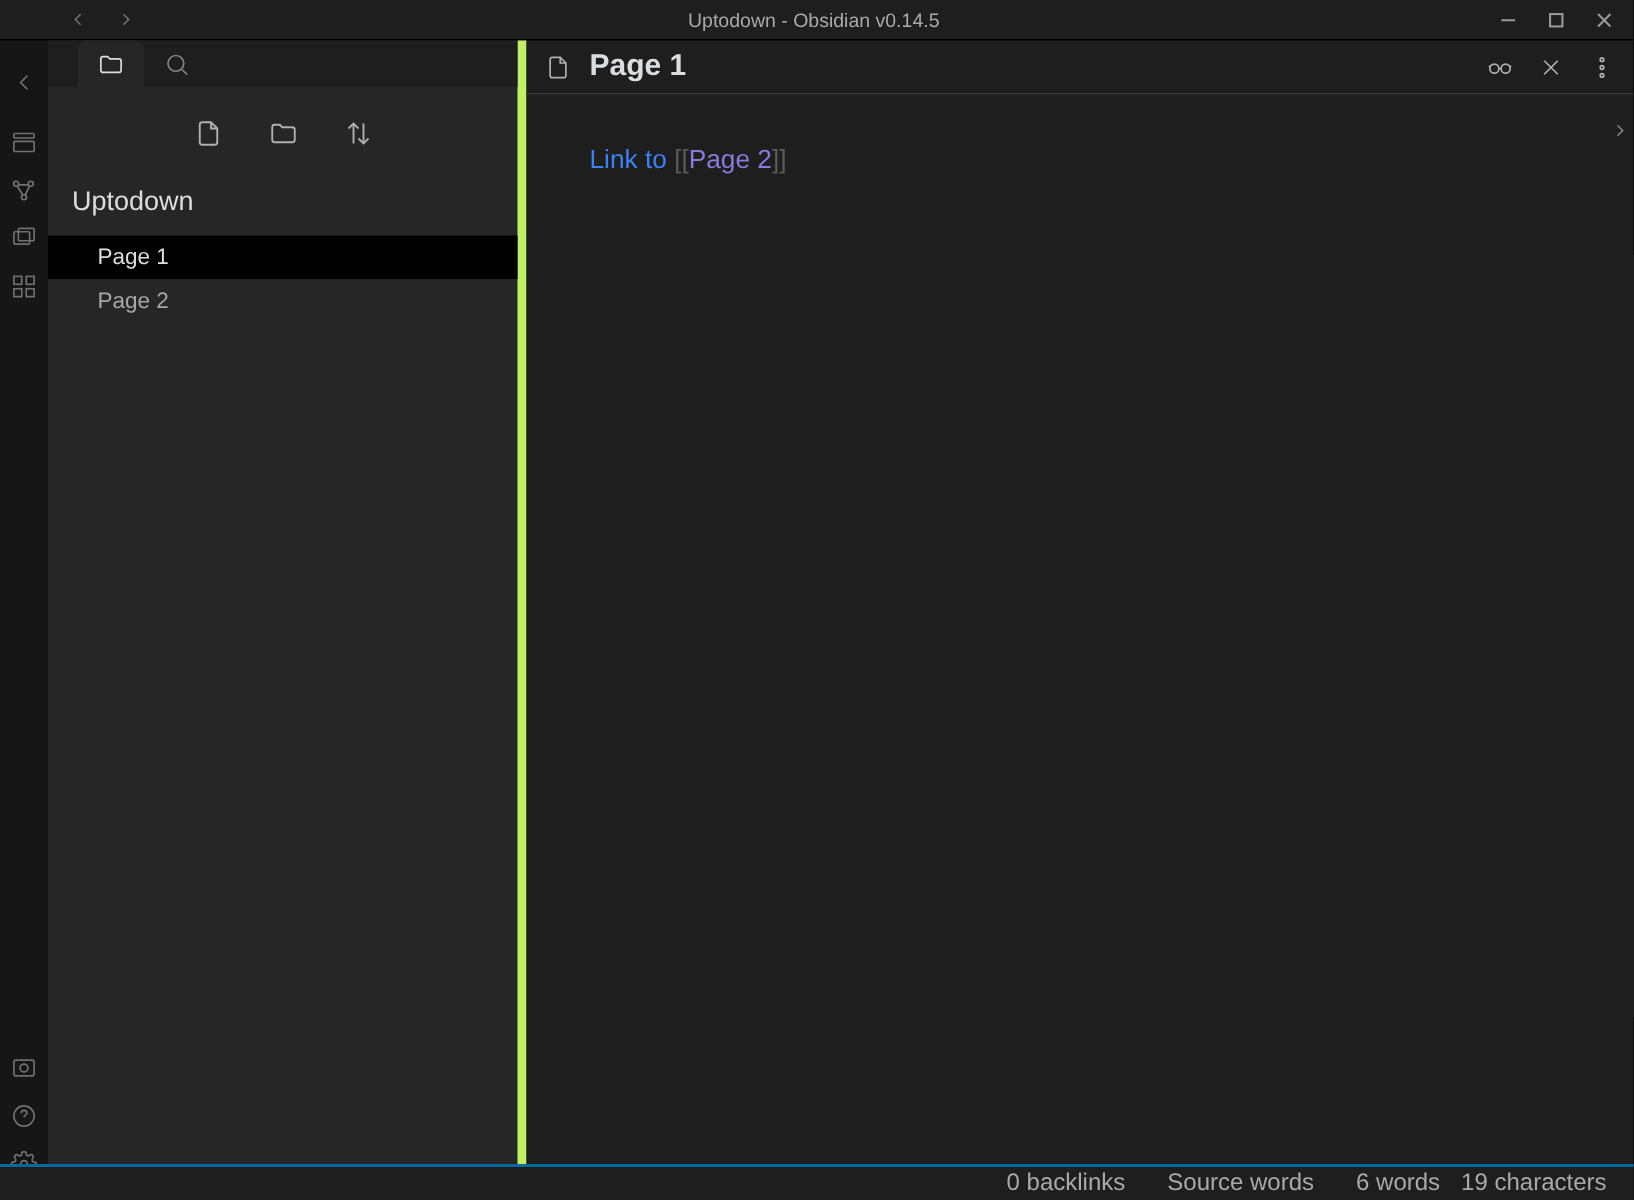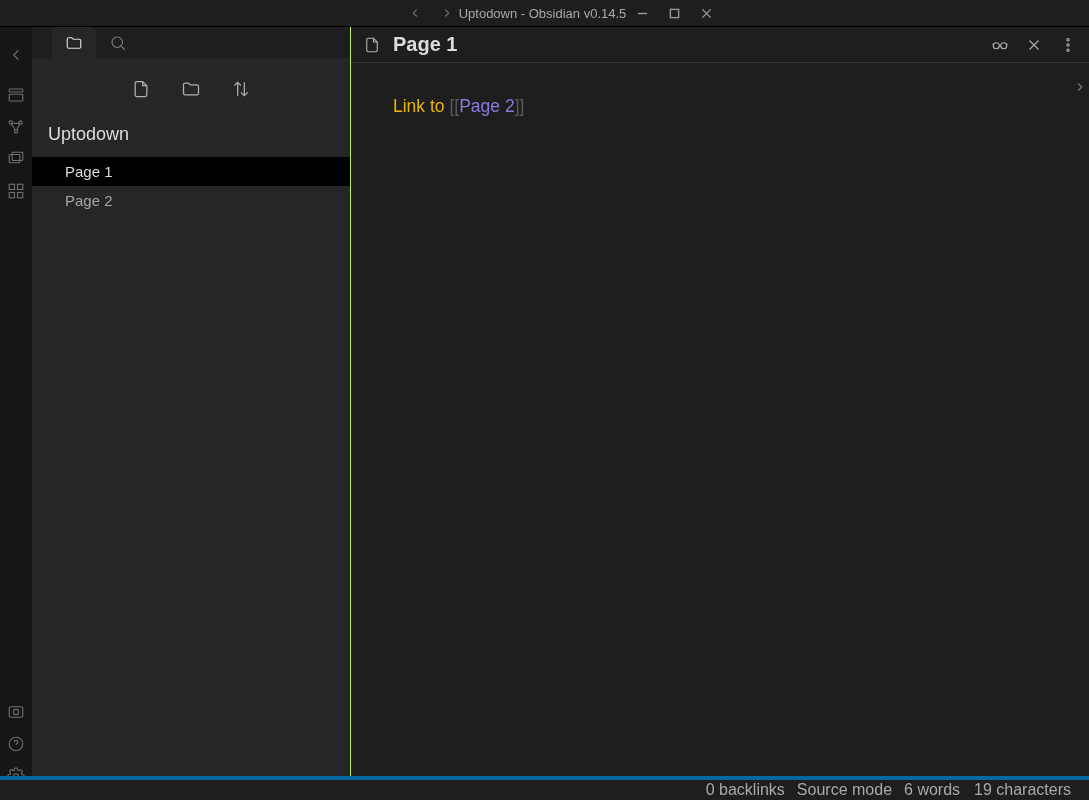--- a/index.html
+++ b/index.html
@@ -1,40 +1,40 @@
 <!DOCTYPE html>
 <html><head>
   <meta charset="utf-8">
   <style>
     * { margin: 0; padding: 0; box-sizing: border-box; user-select: none; }
     html, body { width: 1089px; height: 800px; background: #000; font-family: -apple-system, BlinkMacSystemFont, "Segoe UI", sans-serif; overflow: hidden; color: #dcddde; }
     
     
-    .titlebar { height: 27px; background: #1e1e1e; display: flex; align-items: center; justify-content: center; border-bottom: 1px solid #000; }
+    .titlebar { height: 27px; background: #1e1e1e; display: flex; align-items: center; justify-content: space-between; border-bottom: 1px solid #000; }
     .titlebar-left { display: flex; gap: 8px; padding-left: 40px; }
     .titlebar-nav { display: flex; align-items: center; justify-content: center; width: 24px; height: 24px; cursor: pointer; }
     .titlebar-nav svg { width: 14px; height: 14px; stroke: #6d6d6d; stroke-width: 2; fill: none; }
     .titlebar-title { color: #a9a9a9; font-size: 13px; font-weight: 500; }
     .titlebar-right { display: flex; gap: 0; padding-right: 4px; }
     .titlebar-btn { width: 32px; height: 24px; display: flex; align-items: center; justify-content: center; cursor: pointer; }
     .titlebar-btn svg { width: 11px; height: 11px; stroke: #9a9a9a; stroke-width: 1.5; fill: none; }
     
     
     .app { display: flex; height: 773px; width: 1089px; }
     
     
     .ribbon { width: 32px; background: #161616; display: flex; flex-direction: column; align-items: center; padding-top: 4px; padding-bottom: 8px; }
     .ribbon-top { display: flex; flex-direction: column; align-items: center; gap: 0; flex: 1; }
     .ribbon-bottom { display: flex; flex-direction: column; align-items: center; gap: 0; }
     .ribbon-item { width: 28px; height: 32px; display: flex; align-items: center; justify-content: center; cursor: pointer; }
     .ribbon-item svg { width: 18px; height: 18px; stroke: #707070; stroke-width: 1.5; fill: none; }
     .ribbon .collapse { height: 48px; margin-top: 0px; }
     
     
-    .sidebar { width: 319px; background: #262626; display: flex; flex-direction: column; border-right: 1px solid #bef264; }
+    .sidebar { width: 319px; background: #262626; display: flex; flex-direction: column; border-right: 6px solid #bef264; }
     .sidebar-tabs { height: 31px; display: flex; align-items: center; padding-left: 20px; background: #1e1e1e; }
     .sidebar-tab { width: 44px; height: 31px; background: #262626; display: flex; align-items: center; justify-content: center; cursor: pointer; border-top-left-radius: 6px; border-top-right-radius: 6px; }
     .sidebar-tab.inactive { background: transparent; }
     .sidebar-tab svg { width: 18px; height: 18px; stroke: #dcddde; stroke-width: 1.5; fill: none; }
     .sidebar-tab.inactive svg { stroke: #808080; }
     .sidebar-actions { height: 46px; display: flex; align-items: center; justify-content: center; gap: 28px; margin-top: 8px; }
     .sidebar-actions .act { width: 22px; height: 22px; display: flex; align-items: center; justify-content: center; cursor: pointer; }
     .sidebar-actions .act svg { width: 20px; height: 20px; stroke: #b0b0b0; stroke-width: 1.5; fill: none; }
     .vault-title { font-size: 18px; color: #dcddde; padding: 12px 16px 10px 16px; font-weight: 400; }
     .file-tree { padding-top: 2px; }
@@ -44,30 +44,30 @@
     
     .editor-wrapper { flex: 1; background: #1e1e1e; display: flex; flex-direction: column; position: relative; }
     .editor-header { height: 36px; display: flex; align-items: center; padding: 0 8px 0 10px; border-bottom: 1px solid #363636; }
     .editor-header .file-icon { width: 22px; height: 22px; display: flex; align-items: center; justify-content: center; margin-right: 10px; }
     .editor-header .file-icon svg { width: 18px; height: 18px; stroke: #b0b0b0; stroke-width: 1.5; fill: none; }
     .editor-title { font-size: 20px; font-weight: 700; color: #dcddde; flex: 1; }
     .editor-header-right { display: flex; gap: 8px; align-items: center; }
     .editor-header-btn { width: 26px; height: 26px; display: flex; align-items: center; justify-content: center; cursor: pointer; }
     .editor-header-btn svg { width: 18px; height: 18px; stroke: #b0b0b0; stroke-width: 1.5; fill: none; }
     .editor-body { padding: 30px 42px; font-size: 17.5px; line-height: 1.5; }
-    .editor-body .text { color: #eab308; }
+    .editor-body .text { color: #3b82f6; }
     .editor-body .bracket { color: #5a5a5a; }
     .editor-body .link { color: #8b79db; }
     
     
     .right-collapse { position: absolute; right: -1px; top: 40px; width: 20px; height: 40px; display: flex; align-items: center; justify-content: center; cursor: pointer; }
     .right-collapse svg { width: 14px; height: 14px; stroke: #808080; stroke-width: 2; fill: none; }
     
     
-    .statusbar { position: absolute; bottom: 0; left: 0; right: 0; height: 24px; background: #1e1e1e; display: flex; align-items: center; justify-content: flex-end; padding: 0 18px; gap: 12px; font-size: 16px; color: #a9a9a9; border-top: 4px solid #0369a1; }
+    .statusbar { position: absolute; bottom: 0; left: 0; right: 0; height: 24px; background: #1e1e1e; display: flex; align-items: center; justify-content: flex-end; padding: 0 18px; gap: 28px; font-size: 16px; color: #a9a9a9; border-top: 2px solid #0369a1; }
     .statusbar .seg { cursor: pointer; }
     .statusbar .counts { display: flex; gap: 14px; }
   </style>
 </head>
 <body>
 
 <div class="titlebar">
   <div class="titlebar-left">
     <div class="titlebar-nav">
       <svg viewBox="0 0 24 24">
@@ -246,18 +246,18 @@
     <div class="right-collapse">
       <svg viewBox="0 0 24 24">
           <polyline points="9 18 15 12 9 6"></polyline>
         </svg>
     </div>
   </div>
 </div>
 
 <div class="statusbar">
   <div class="seg">0 backlinks</div>
-  <div class="seg">Source mode</div>
+  <div class="seg">Source words</div>
   <div class="counts">
     <div class="seg">6 words</div>
     <div class="seg">19 characters</div>
   </div>
 </div>
 
 </body></html>

